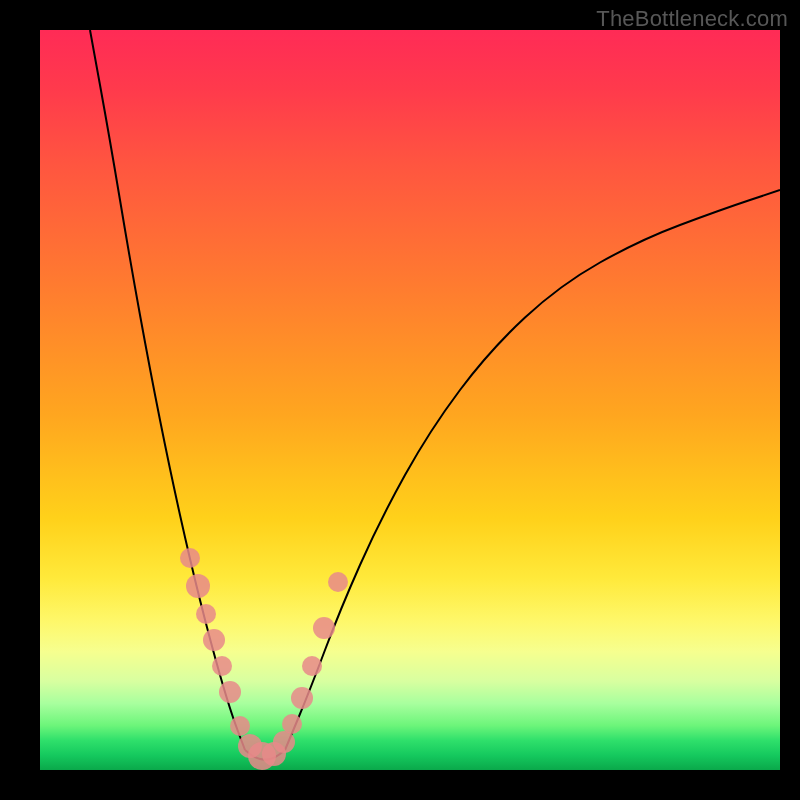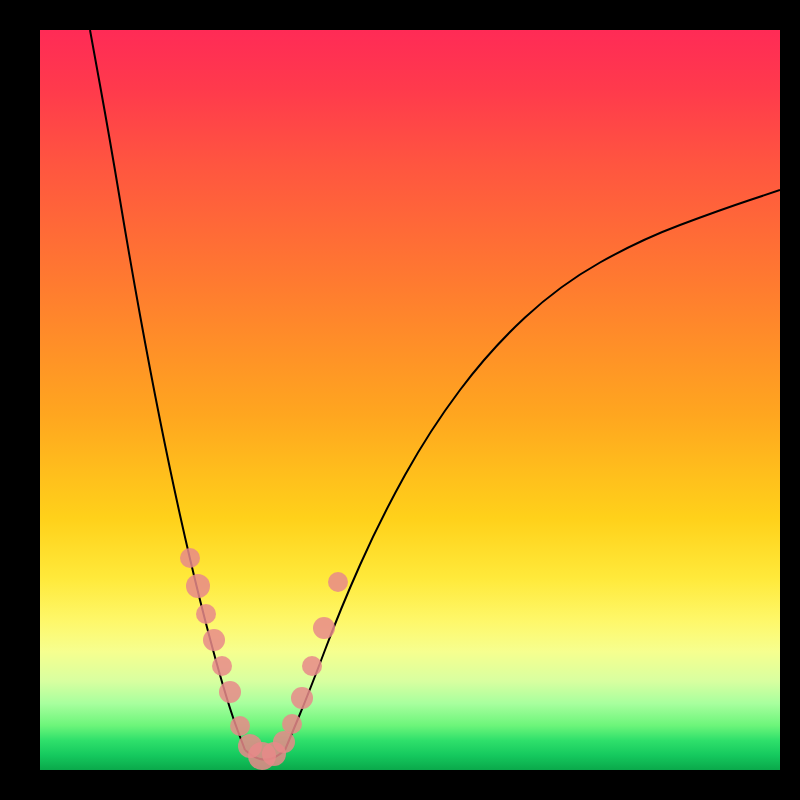--- a/index.html
+++ b/index.html
@@ -66,20 +66,21 @@
     fill: #e88a8a;
     fill-opacity: 0.85;
     stroke: none;
   }
 </style>
 </head>
 <body>
 
 <div class="stage">
 
+  <div class="watermark">TheBottleneck.com</div>
 
   <div class="plot-area">
     <svg class="curve" viewBox="0 0 740 740" preserveAspectRatio="none">
       <g>
         <path id="path-left" d="M 50 0 Q 50 0 60 55 Q 70 110 80 170 Q 90 230 100 285 Q 110 340 120 390 Q 130 440 140 485 Q 150 530 160 570 Q 170 610 180 645 Q 190 680 197.5 700 L 205 720"></path>
         <path id="path-floor" d="M 205 720 Q 205 720 210 724 Q 215 728 220 729 Q 225 730 230 729 Q 235 728 240 724 L 245 720"></path>
         <path id="path-right" d="M 245 720 Q 245 720 257.5 690 Q 270 660 285 620 Q 300 580 320 535 Q 340 490 365 445 Q 390 400 420 360 Q 450 320 485 287.5 Q 520 255 560 232.5 Q 600 210 640 195 Q 680 180 710 170 L 740 160"></path>
       </g>
       <g class="dots" id="dots-group">
           <circle cx="150" cy="528" r="10"></circle>

